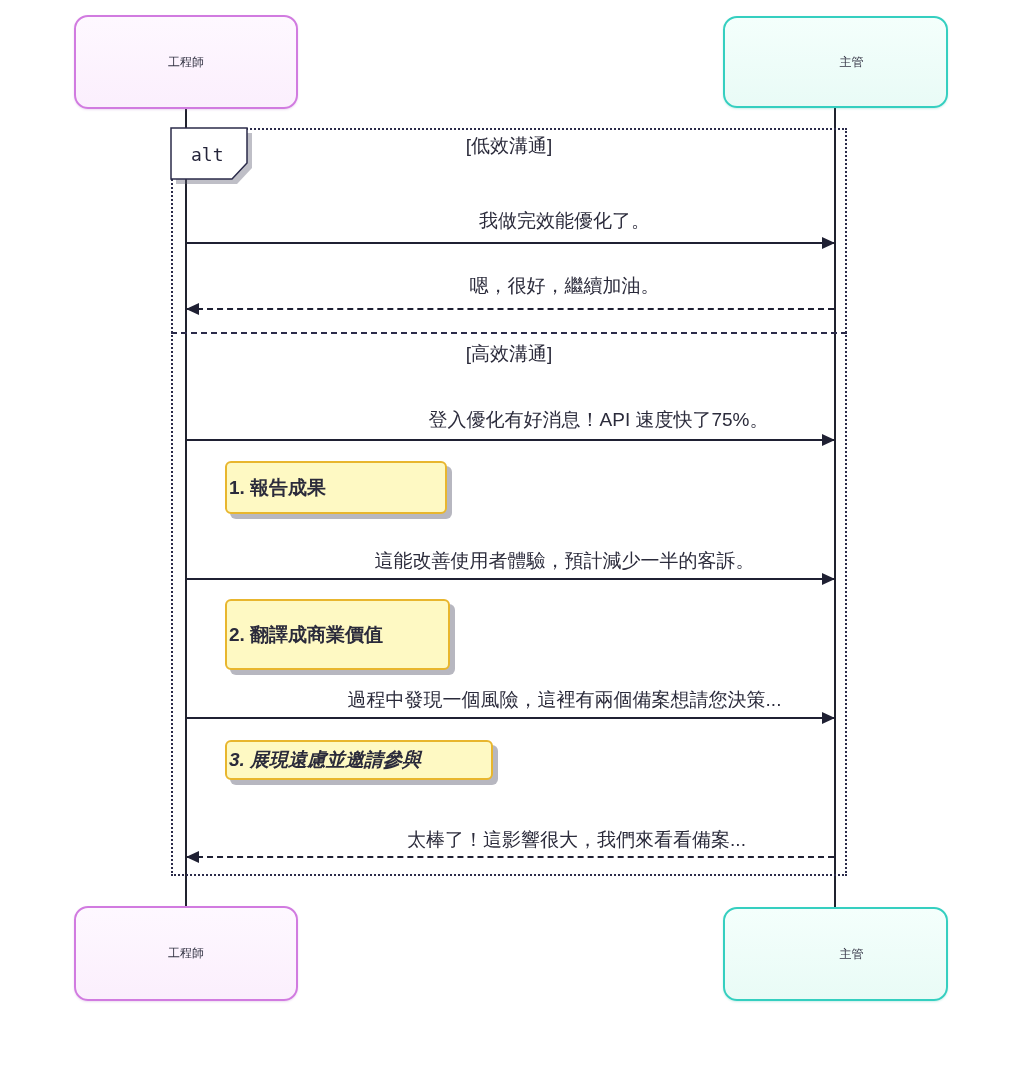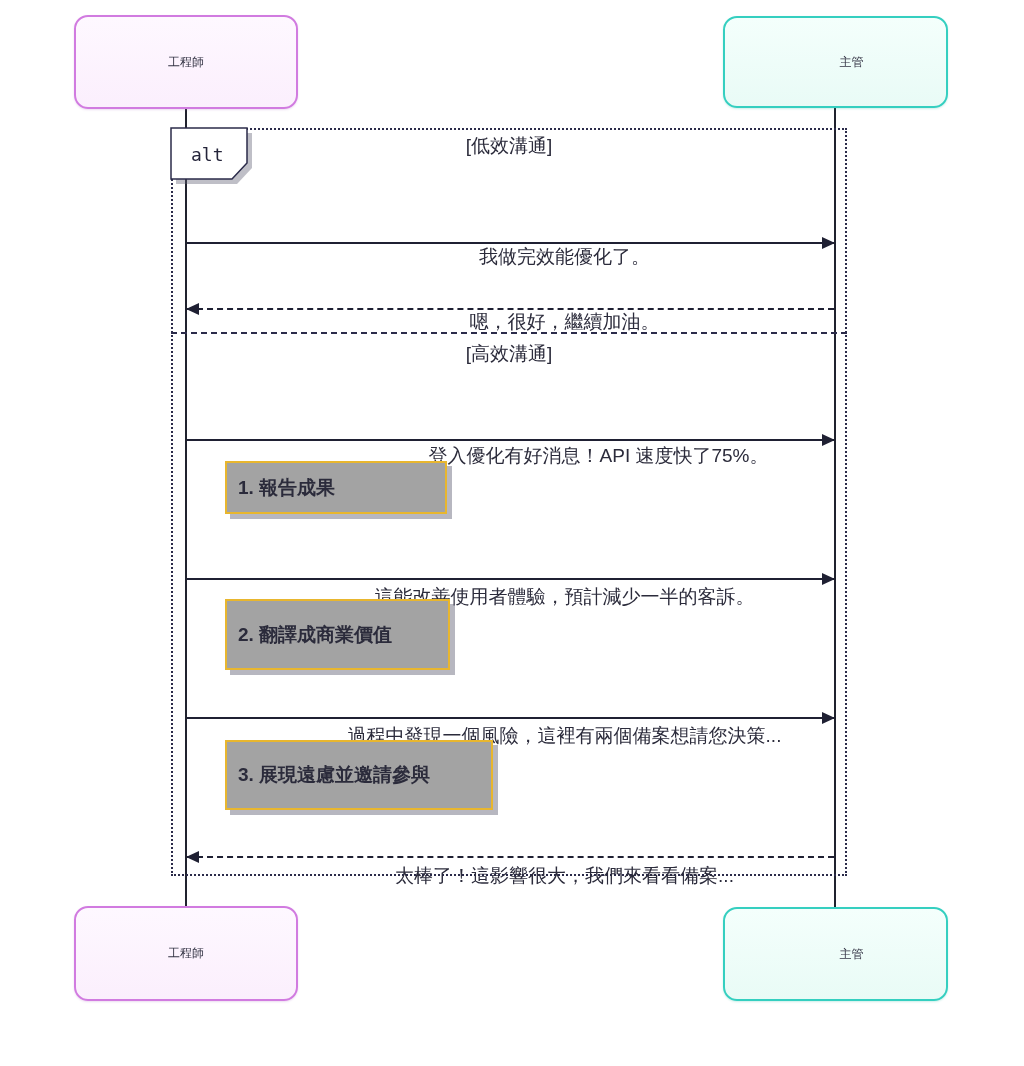--- a/index.html
+++ b/index.html
@@ -70,21 +70,20 @@
   }
   
   .msg-label{
     position:absolute;
     left:187px;
     width:755px;
     text-align:center;
     font-size:19px;
     color:#2b2b3b;
     white-space:nowrap;
-    margin-top:36px;
   }
   .arrow{
     position:absolute;
     left:187px;
     width:647px;
     height:0;
   }
   .arrow.solid{border-top:2px solid var(--line);}
   .arrow.dashed{border-top:2px dashed var(--line);}
   .head-r{
@@ -102,27 +101,27 @@
     border-top:6px solid transparent;
     border-bottom:6px solid transparent;
     border-right:13px solid var(--line);
   }
   
   .note{
     position:absolute;
     display:flex;
     align-items:center;
     box-sizing:border-box;
-    padding-left:11px;
+    padding-left:2px;
     font-size:19px;
     font-weight:bold;
     color:#2b2b3b;
-    background:#a3a3a3;
+    background:#fef9c3;
     border:2px solid #e8b62e;
-    border-radius:0;
+    border-radius:6px;
     box-shadow:5px 5px 0 rgba(96,96,116,.45);
     white-space:nowrap;
   }
 </style>
 </head>
 <body>
 
 <div class="canvas">
 
   <div class="lifeline" style="left:185px;top:109px;height:797px;"></div>
@@ -162,23 +161,23 @@
     <span class="head-r"></span>
   </div>
 
   <div class="note" style="left:225px;top:599px;width:225px;height:71px;">2. 翻譯成商業價值</div>
 
   <div class="msg-label" style="top:687px;">過程中發現一個風險，這裡有兩個備案想請您決策...</div>
   <div class="arrow solid" style="top:717px;">
     <span class="head-r"></span>
   </div>
 
-  <div class="note" style="left:225px;top:740px;width:268px;height:70px;">3. 展現遠慮並邀請參與</div>
+  <div class="note" style="left:225px;top:740px;width:268px;height:40px;font-style:italic;">3. 展現遠慮並邀請參與</div>
 
-  <div class="msg-label" style="top:827px;">太棒了！這影響很大，我們來看看備案...</div>
+  <div class="msg-label" style="top:827px;padding-left:12px;">太棒了！這影響很大，我們來看看備案...</div>
   <div class="arrow dashed" style="top:856px;">
     <span class="head-l"></span>
   </div>
 
   <div class="actor pink" style="left:74px;top:15px;width:224px;height:94px;">
     <span>工程師</span>
   </div>
   <div class="actor teal" style="left:723px;top:16px;width:225px;height:92px;">
     <span>主管</span>
   </div>

